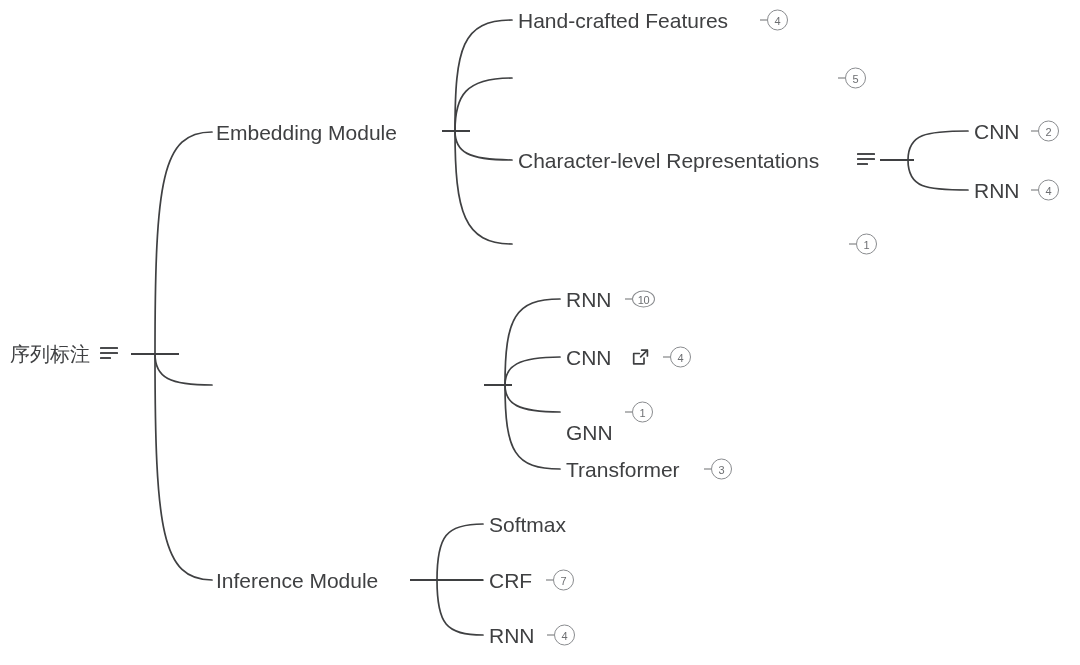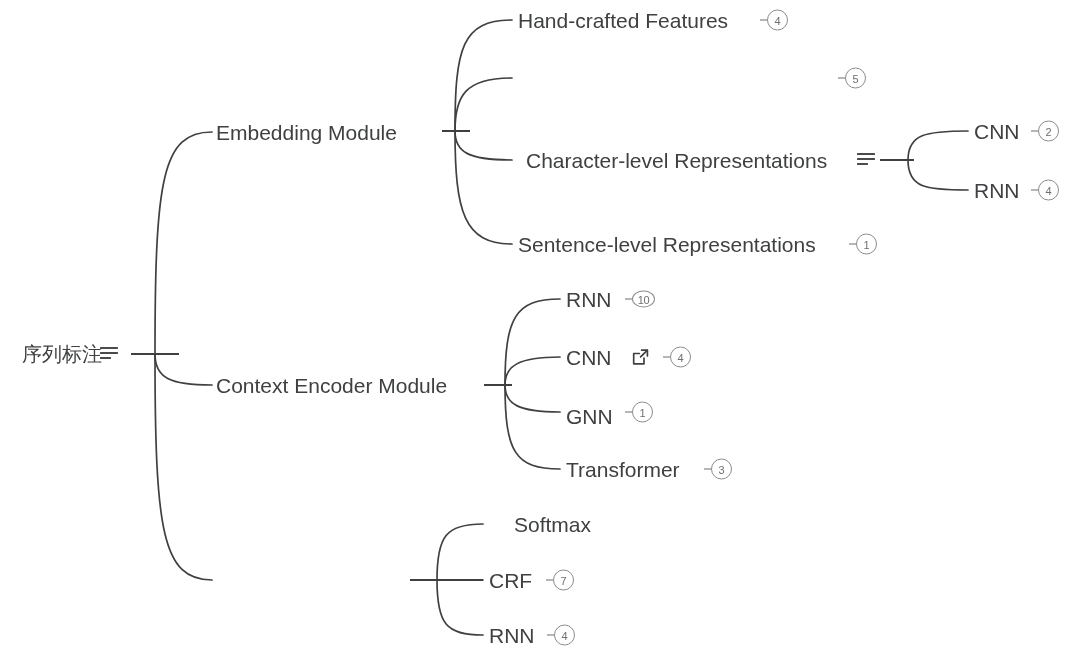--- a/index.html
+++ b/index.html
@@ -38,21 +38,21 @@
     stroke-linecap: butt;
   }
   .node-label {
     position: absolute;
     white-space: nowrap;
     color: #3f4042;
     font-family: "Liberation Sans", sans-serif;
     line-height: 1;
     transform: translateY(-50%);
   }
-  .lvl-root   { font-size: 20px; margin-left: 12px; }
+  .lvl-root   { font-size: 20px; }
   .lvl-1      { font-size: 21px; }
   .lvl-2      { font-size: 21px; }
   .lvl-3      { font-size: 21px; }
 
   .badge {
     position: absolute;
     transform: translateY(-50%);
     display: flex;
     align-items: center;
     gap: 0px;
@@ -154,80 +154,79 @@
   <div class="badge" style="left:760px; top:20px;">
     <span class="badge-dash"></span>
     <span class="badge-circle">4</span>
   </div>
 
   <div class="badge" style="left:838px; top:78px;">
     <span class="badge-dash"></span>
     <span class="badge-circle">5</span>
   </div>
 
-  <div class="node-label lvl-2" style="left:518px; top:160px;margin-left:8px;">Character-level Representations</div>
+  <div class="node-label lvl-2" style="left:518px; top:160px;">Character-level Representations</div>
   <div class="notes-icon" style="left:857px; top:160px;">
       <i></i>
       <i></i>
       <i></i>
     </div>
 
   <div class="node-label lvl-3" style="left:974px; top:131px;">CNN</div>
   <div class="badge" style="left:1031px; top:131px;">
     <span class="badge-dash"></span>
     <span class="badge-circle">2</span>
   </div>
 
   <div class="node-label lvl-3" style="left:974px; top:190px;">RNN</div>
   <div class="badge" style="left:1031px; top:190px;">
     <span class="badge-dash"></span>
     <span class="badge-circle">4</span>
   </div>
 
-  <div class="node-label lvl-2" style="left:518px; top:244px;">Sentence-level Representations</div>
   <div class="badge" style="left:849px; top:244px;">
     <span class="badge-dash"></span>
     <span class="badge-circle">1</span>
   </div>
 
-  <div class="node-label lvl-1" style="left:216px; top:385px;">Context Encoder Module</div>
 
   <div class="node-label lvl-2" style="left:566px; top:299px;">RNN</div>
   <div class="badge" style="left:625px; top:299px;">
     <span class="badge-dash"></span>
     <span class="badge-circle wide">10</span>
   </div>
 
   <div class="node-label lvl-2" style="left:566px; top:357px;">CNN</div>
   <div class="ext-icon" style="left:632px; top:357px;">
     <svg viewBox="0 0 17 17" width="17" height="17">
       <path d="M9.6 1.6 H15.4 V7.4" fill="none" stroke="#3f4042" stroke-width="1.7" stroke-linecap="round" stroke-linejoin="round"></path>
       <path d="M15.2 1.8 L8.6 8.4" fill="none" stroke="#3f4042" stroke-width="1.7" stroke-linecap="round"></path>
       <path d="M12.0 9.6 V15.3 H1.7 V5.0 H7.4" fill="none" stroke="#3f4042" stroke-width="1.7" stroke-linecap="round" stroke-linejoin="round"></path>
     </svg>
   </div>
   <div class="badge" style="left:663px; top:357px;">
     <span class="badge-dash"></span>
     <span class="badge-circle">4</span>
   </div>
 
-  <div class="node-label lvl-2" style="left:566px; top:416px;">GNN</div>
+  <div class="node-label lvl-2" style="left:566px; top:432px;">GNN</div>
   <div class="badge" style="left:625px; top:412px;">
     <span class="badge-dash"></span>
     <span class="badge-circle">1</span>
   </div>
 
   <div class="node-label lvl-2" style="left:566px; top:469px;text-align:center;">Transformer</div>
   <div class="badge" style="left:704px; top:469px;">
     <span class="badge-dash"></span>
     <span class="badge-circle">3</span>
   </div>
 
-
-  <div class="node-label lvl-2" style="left:514px; top:524px;">Softmax</div>
+  <div class="node-label lvl-1" style="left:216px; top:580px;">Inference Module</div>
+
+  <div class="node-label lvl-2" style="left:489px; top:524px;">Softmax</div>
 
   <div class="node-label lvl-2" style="left:489px; top:580px;">CRF</div>
   <div class="badge" style="left:546px; top:580px;">
     <span class="badge-dash"></span>
     <span class="badge-circle">7</span>
   </div>
 
   <div class="node-label lvl-2" style="left:489px; top:635px;">RNN</div>
   <div class="badge" style="left:547px; top:635px;">
     <span class="badge-dash"></span>

